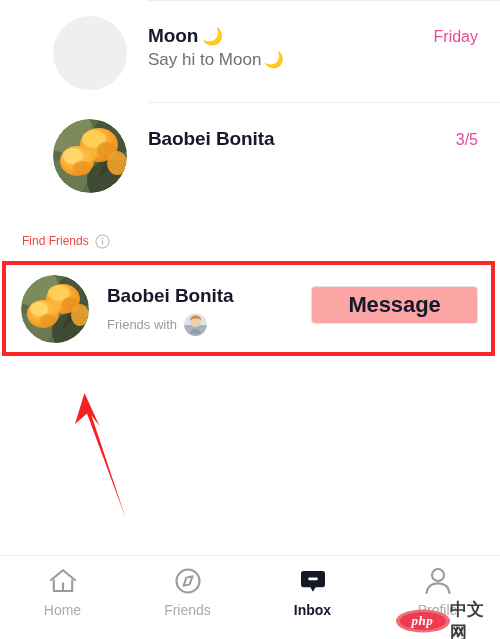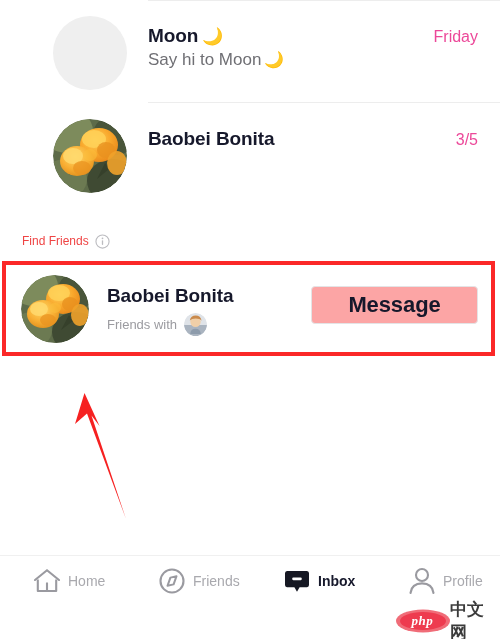--- a/index.html
+++ b/index.html
@@ -228,25 +228,24 @@
     background: #fff;
     border-top: 1px solid #f0f0f0;
     display: flex;
     align-items: flex-start;
     padding-top: 10px;
     box-sizing: border-box;
   }
   .nav-item {
     flex: 1;
     display: flex;
-    flex-direction: row;
+    flex-direction: column;
     align-items: center;
     gap: 6px;
     cursor: pointer;
-    padding-left: 32px;
   }
   .nav-icon {
     height: 30px;
     display: flex;
     align-items: center;
     justify-content: center;
   }
   .nav-label {
     font-size: 14px;
     color: #a9a9ae;

